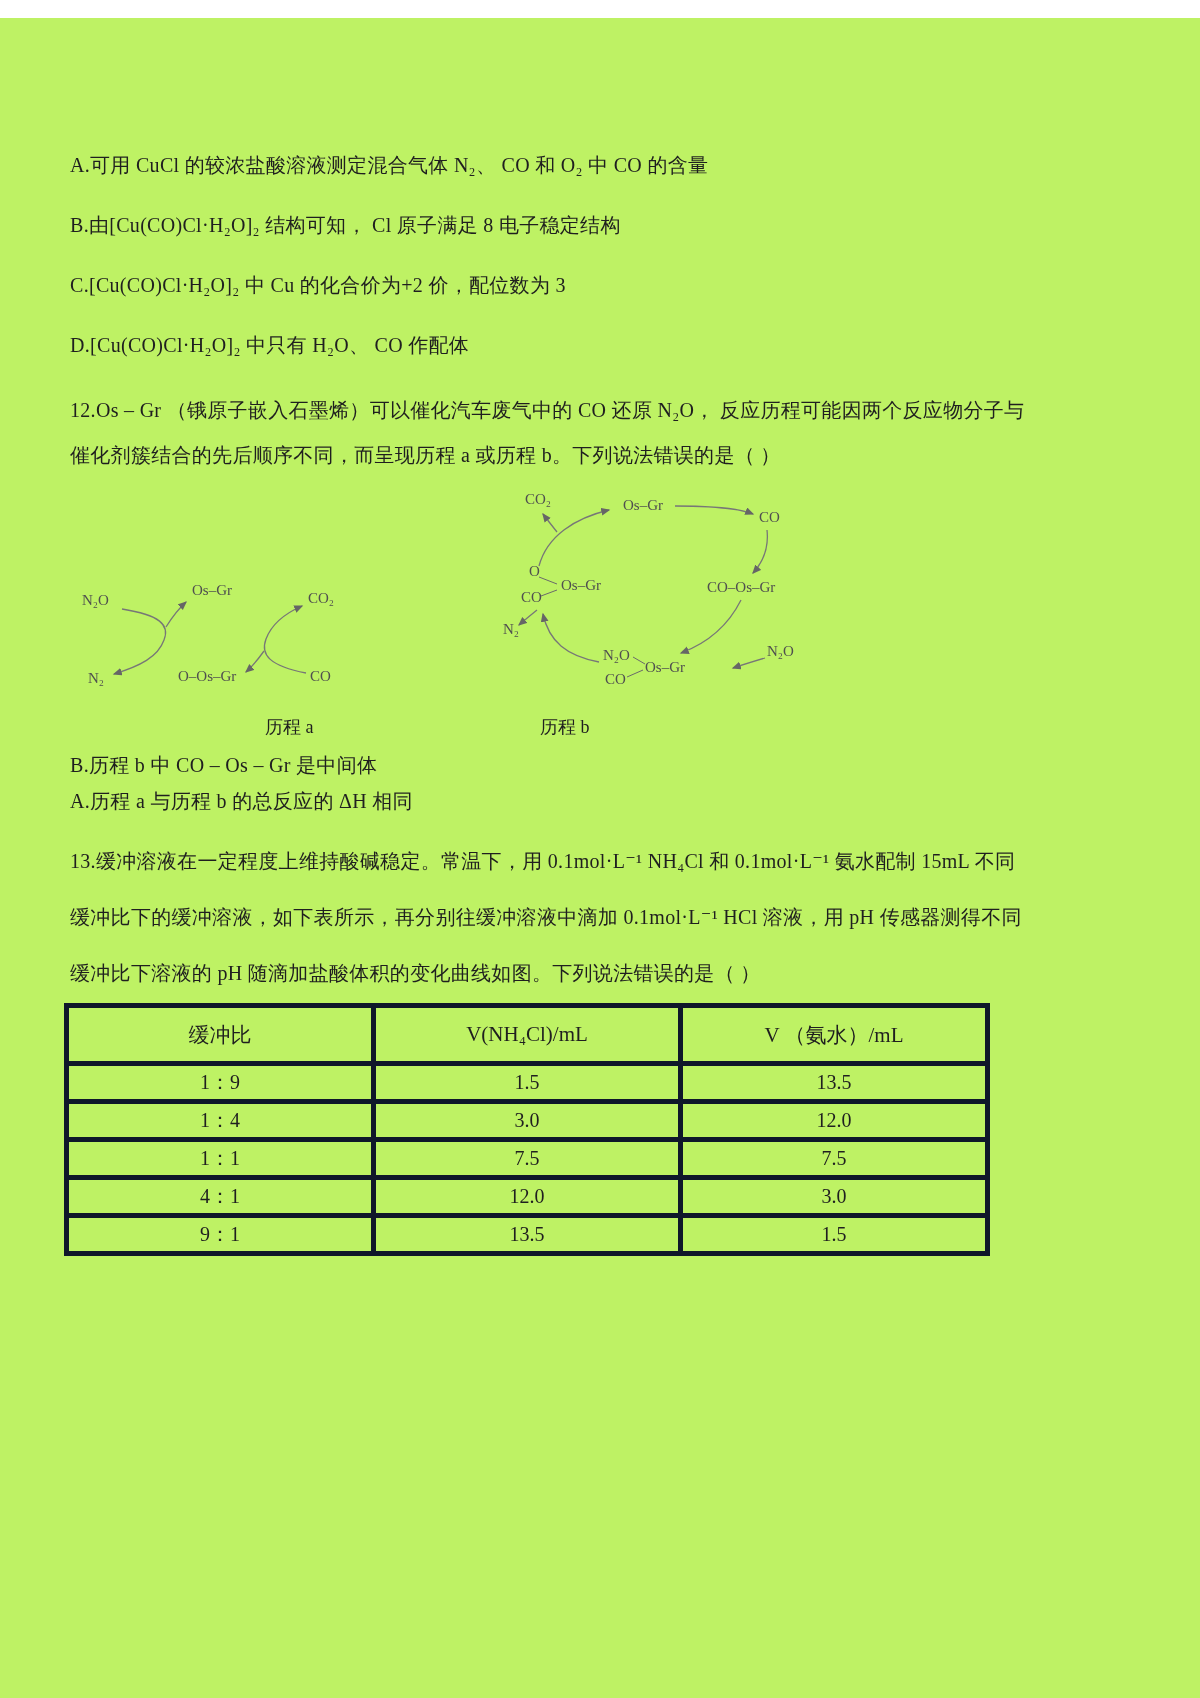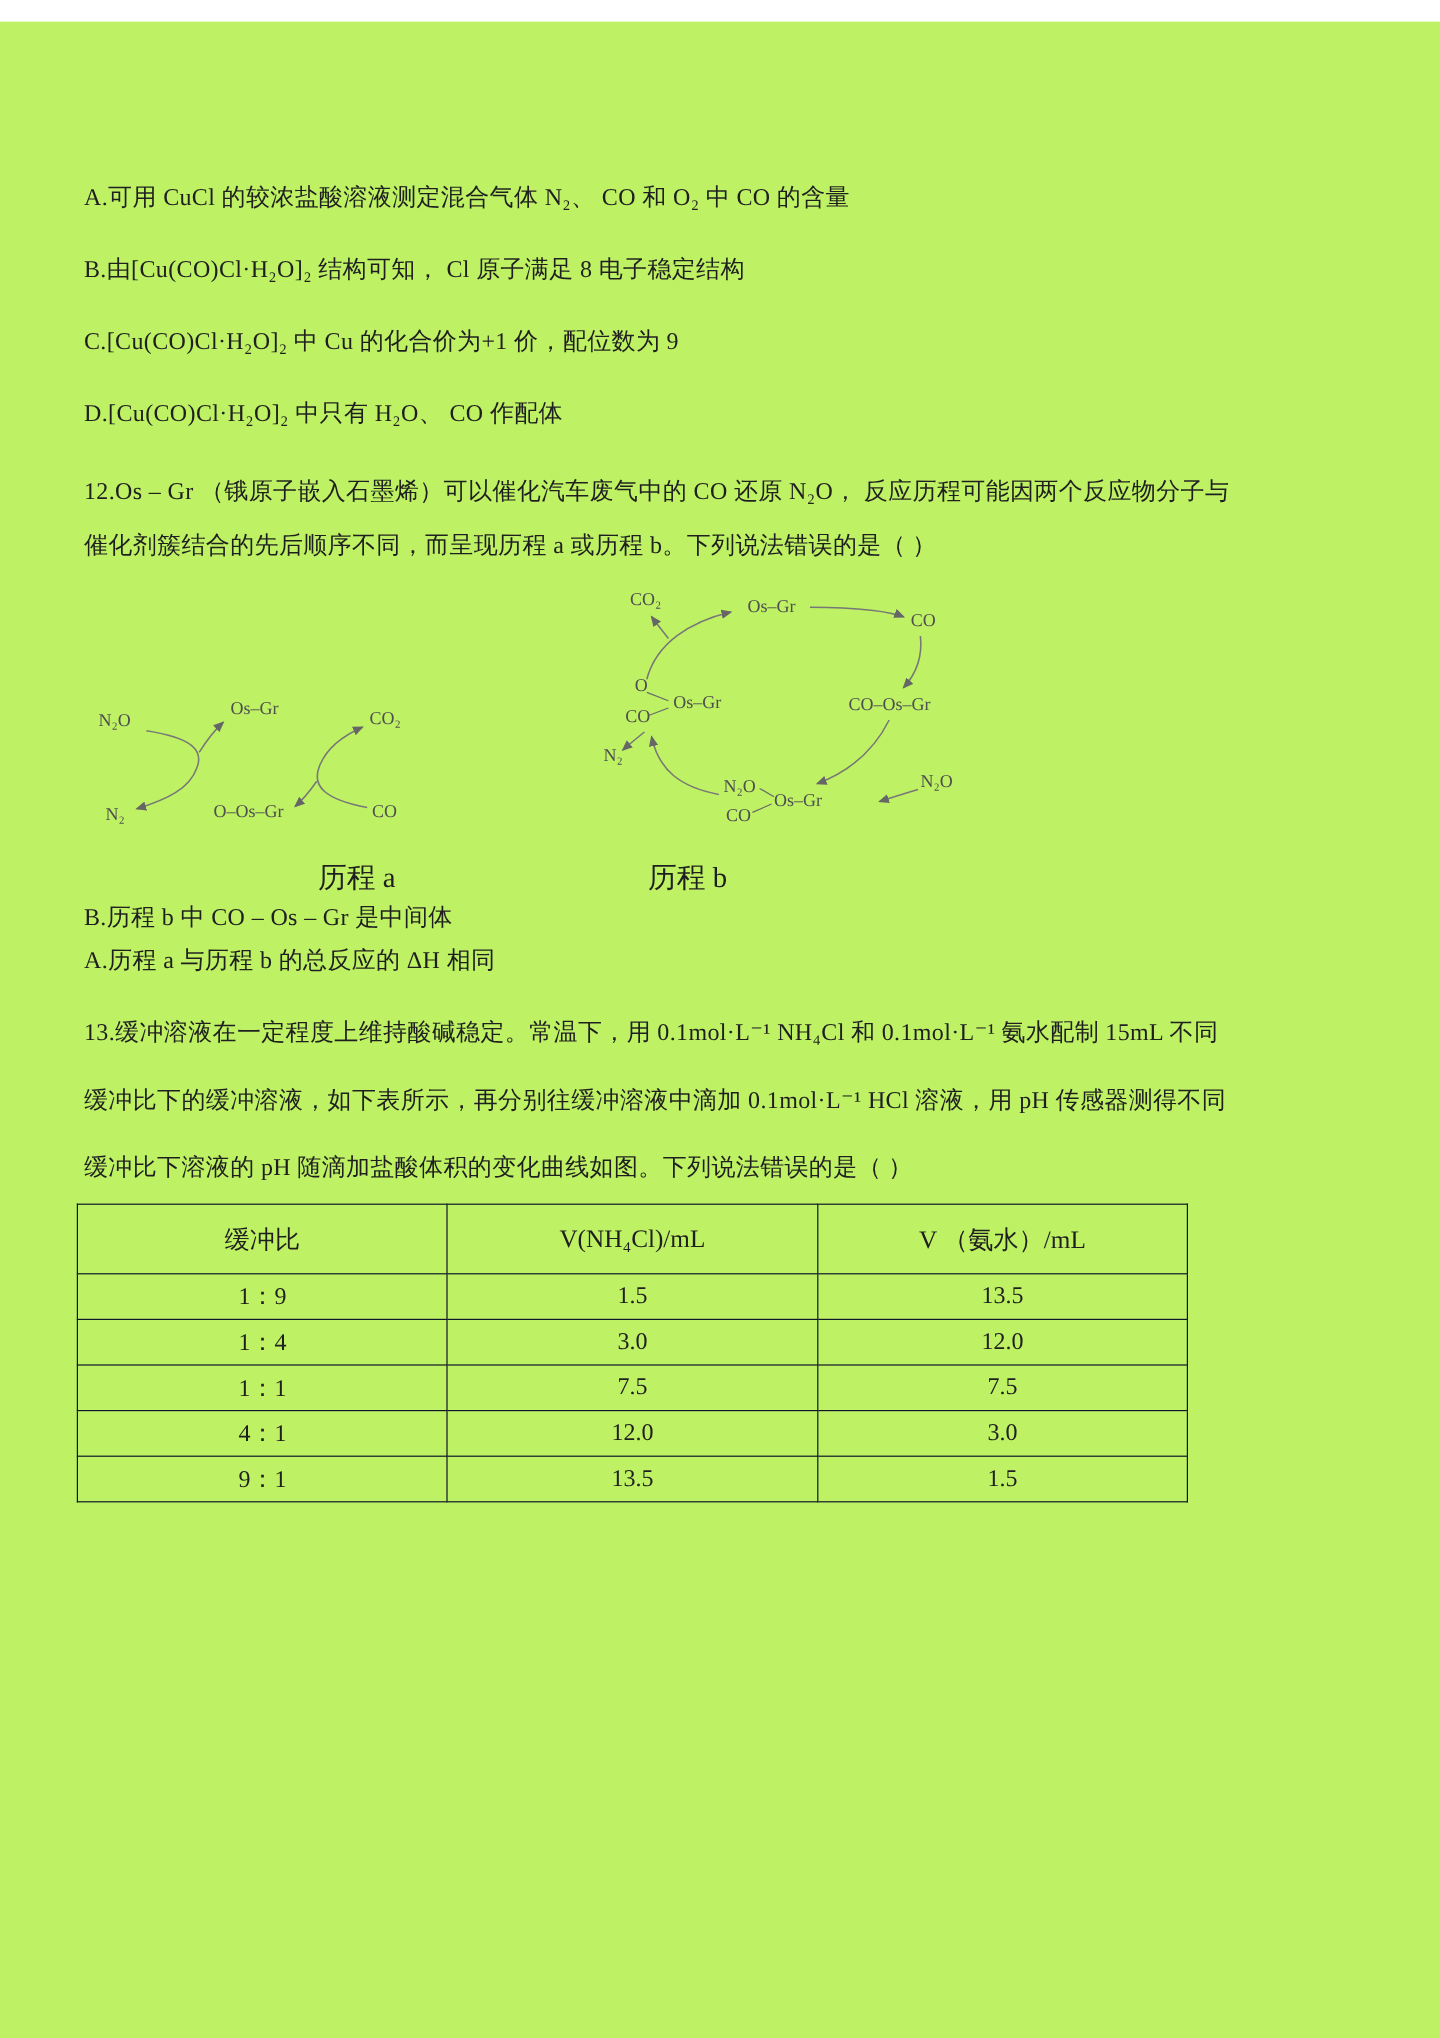--- a/index.html
+++ b/index.html
@@ -9,48 +9,48 @@
     background:#bef264; color:#1f1f1f;
     font-family:"Liberation Serif","DejaVu Serif",serif;
     font-size:20px; padding:130px 90px 0 70px; overflow:hidden;
   }
   .opt11 { line-height:34px; margin-bottom:26px; letter-spacing:.3px; }
   .stem  { line-height:45px; letter-spacing:.3px; }
   .diagrams { position:relative; height:235px; }
   .svg-a { position:absolute; left:0; top:85px; }
   .svg-b { position:absolute; left:425px; top:0; }
   .captions { position:relative; height:34px; }
-  .captions span { position:absolute; top:2px; font-size:24px; }
+  .captions span { position:absolute; top:2px; font-size:18px; }
   .cap-a { left:195px; }
   .cap-b { left:470px; }
   .opt12 { line-height:36px; letter-spacing:.3px; }
   .q13 { margin-top:14px; }
   .q13 .stem13 { line-height:56px; letter-spacing:.3px; }
   table.buffer {
     border-collapse:collapse; width:926px; margin-left:-6px; margin-top:2px;
     table-layout:fixed;
   }
   table.buffer th, table.buffer td {
-    border:1px solid #0f172a; text-align:center; vertical-align:middle;
+    border:5px solid #0f172a; text-align:center; vertical-align:middle;
     font-weight:normal; font-size:20px; color:#1f1f1f;
   }
   table.buffer th { height:58px; font-size:21px; }
   table.buffer td { height:38px; }
   svg text { font-family:"Liberation Serif","DejaVu Serif",serif; font-size:15px; fill:#4f4f4f; }
   svg .arrow { fill:none; stroke:#777; stroke-width:1.3; }
   svg .bond  { stroke:#6a6a6a; stroke-width:1; }
 </style>
 </head>
 <body>
 
 <div class="page">
 
   <div class="opt11">A.可用 CuCl 的较浓盐酸溶液测定混合气体 N₂、 CO 和 O₂ 中 CO 的含量</div>
   <div class="opt11">B.由[Cu(CO)Cl·H₂O]₂ 结构可知， Cl 原子满足 8 电子稳定结构</div>
-  <div class="opt11">C.[Cu(CO)Cl·H₂O]₂ 中 Cu 的化合价为+1 价，配位数为 9</div>
+  <div class="opt11">C.[Cu(CO)Cl·H₂O]₂ 中 Cu 的化合价为+2 价，配位数为 3</div>
   <div class="opt11">D.[Cu(CO)Cl·H₂O]₂ 中只有 H₂O、 CO 作配体</div>
 
   <div class="stem">12.Os – Gr （锇原子嵌入石墨烯）可以催化汽车废气中的 CO 还原 N₂O， 反应历程可能因两个反应物分子与</div>
   <div class="stem">催化剂簇结合的先后顺序不同，而呈现历程 a 或历程 b。下列说法错误的是（        ）</div>
 
   <div class="diagrams">
 
     <svg class="svg-a" width="290" height="150" viewBox="0 0 290 150">
       <defs>
         <marker id="arrA" markerWidth="8" markerHeight="8" refX="6" refY="3" orient="auto">

